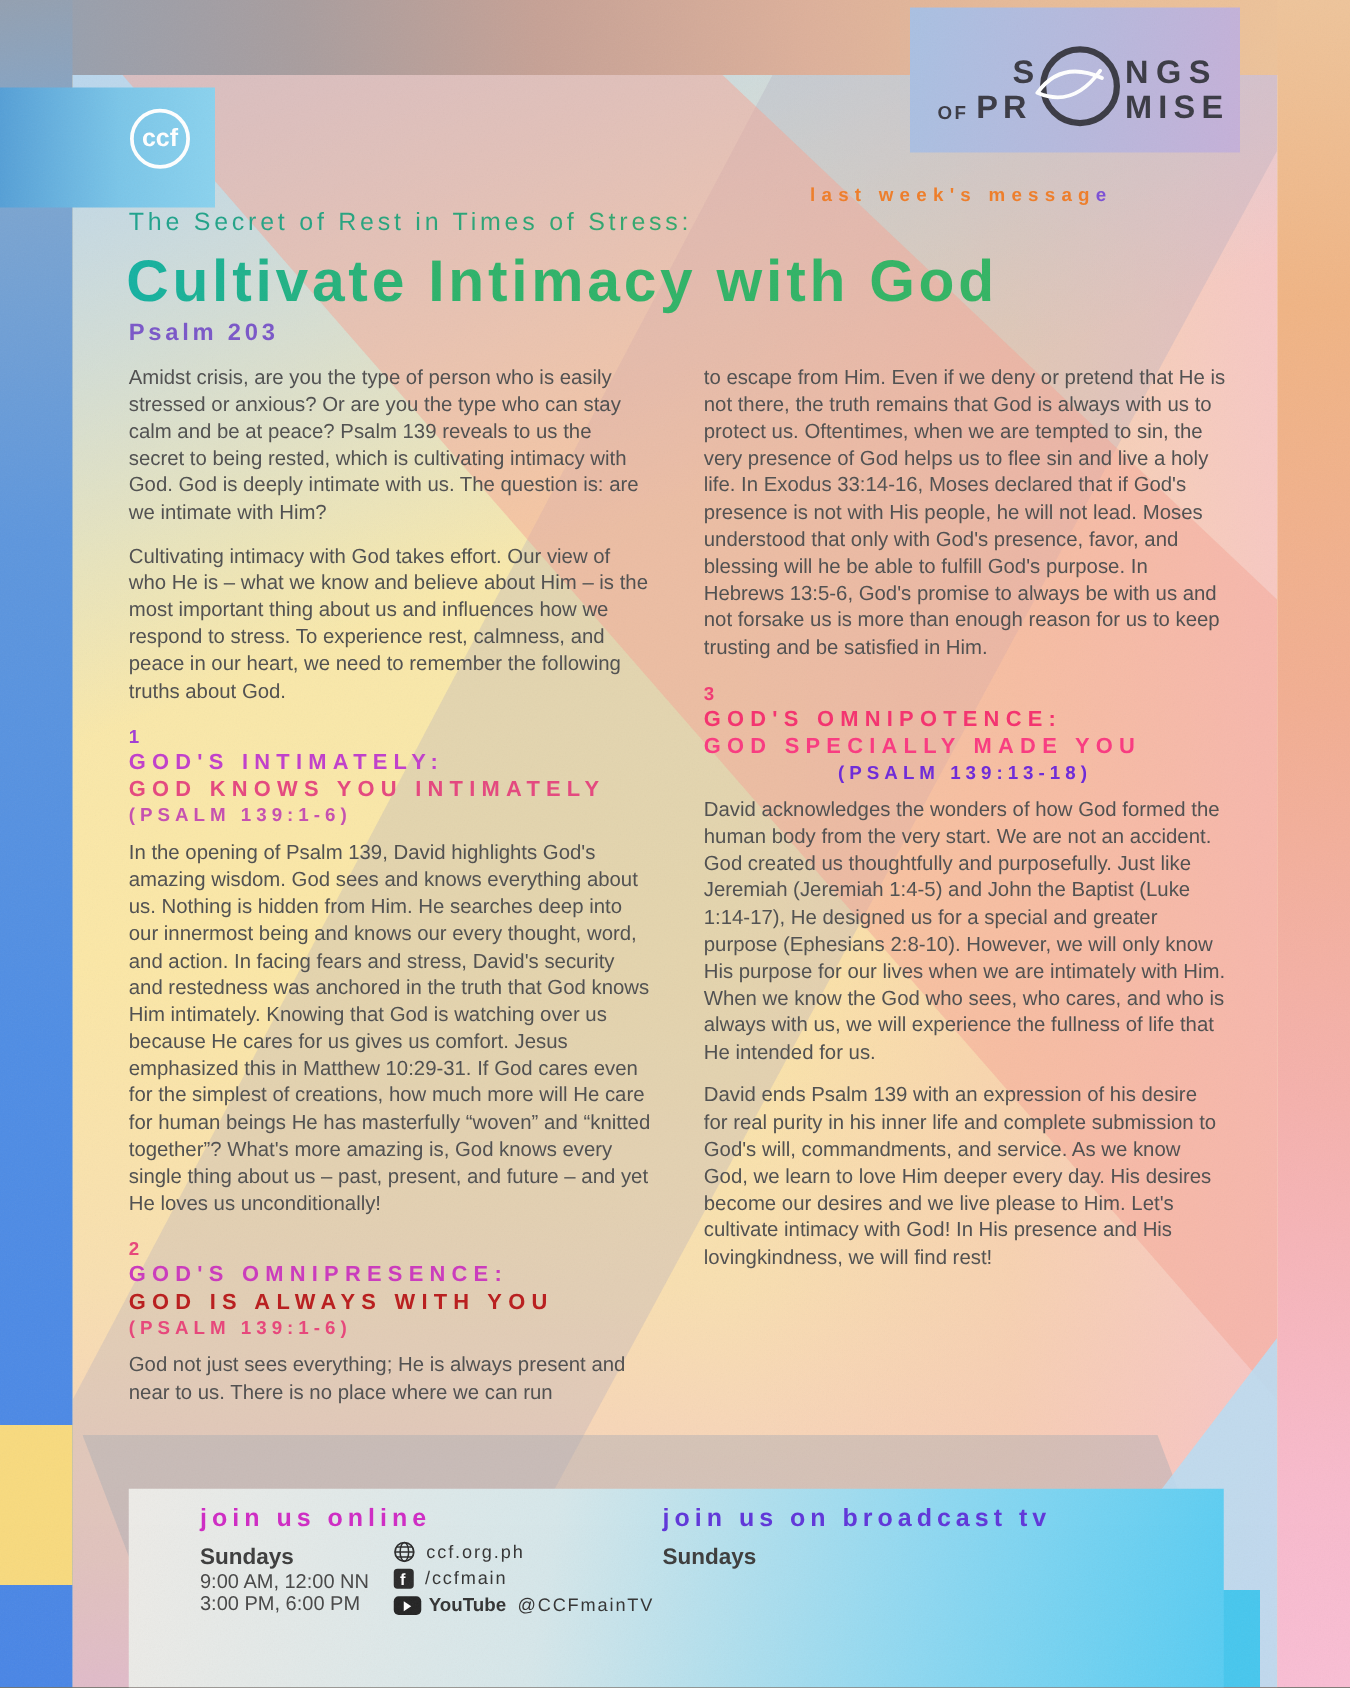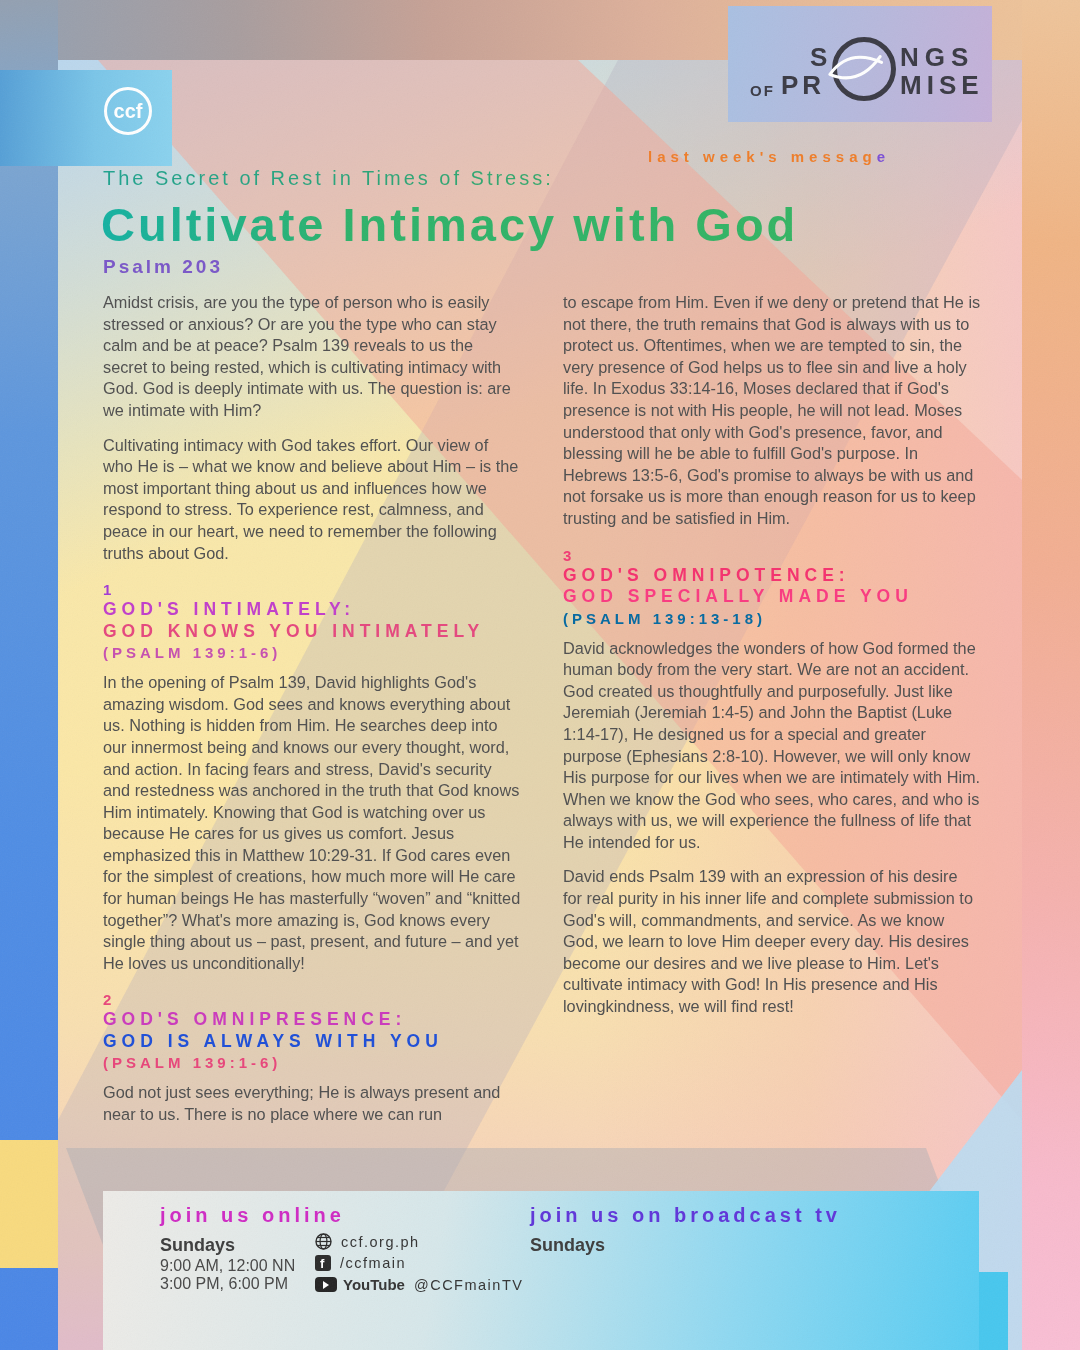--- a/index.html
+++ b/index.html
@@ -68,22 +68,22 @@
   
   .col{width:418px;color:#4f4f4f;font-size:16.3px;line-height:21.6px;}
   .col-left{left:103px;top:292px;}
   .col-right{left:563px;top:292px;}
   .col p{margin:0 0 13px 0;}
   .section{margin-top:17px;}
   .sec-num{font-size:15px;font-weight:bold;line-height:18px;letter-spacing:2px;}
   .sec-h{font-size:17.5px;font-weight:bold;letter-spacing:5px;line-height:21.5px;}
   .sec-scripture{font-size:15px;font-weight:bold;letter-spacing:4px;line-height:22px;margin-bottom:8px;}
   .s1 .sec-num{color:#a23bd4;} .s1 .h1{color:#c13ecb;} .s1 .h2{color:#e5477e;} .s1 .sec-scripture{color:#c64fb0;}
-  .s2 .sec-num{color:#e8457a;} .s2 .h1{color:#cb39bd;} .s2 .h2{color:#1d4ed8;} .s2 .sec-scripture{color:#e8457a;}
-  .s3 .sec-num{color:#f23a74;} .s3 .h1{color:#f5316e;} .s3 .h2{color:#fa3a80;} .s3 .sec-scripture{color:#0369a1;}
+  .s2 .sec-num{color:#e8457a;} .s2 .h1{color:#cb39bd;} .s2 .h2{color:#b91c1c;} .s2 .sec-scripture{color:#e8457a;}
+  .s3 .sec-num{color:#f23a74;} .s3 .h1{color:#f5316e;} .s3 .h2{color:#fa3a80;} .s3 .sec-scripture{color:#6d28d9;text-align:center;}
 
   
   .footer-box{left:103px;top:1191px;width:876px;height:184px;
     background:linear-gradient(100deg,#edebe7 0%,#d6e7ea 38%,#8ed8f1 72%,#57ccf2 100%);}
   .f-head{position:absolute;font-size:20px;font-weight:bold;letter-spacing:4px;}
   .f-head.online{left:57px;top:13px;color:#cf2bc4;}
   .f-head.broadcast{left:427px;top:13px;color:#5f35d9;}
   .f-day{position:absolute;font-size:18px;font-weight:bold;color:#3d3d3d;}
   .f-times{position:absolute;font-size:16px;color:#474747;line-height:17.5px;}
   .f-links{position:absolute;left:212px;top:42px;}

